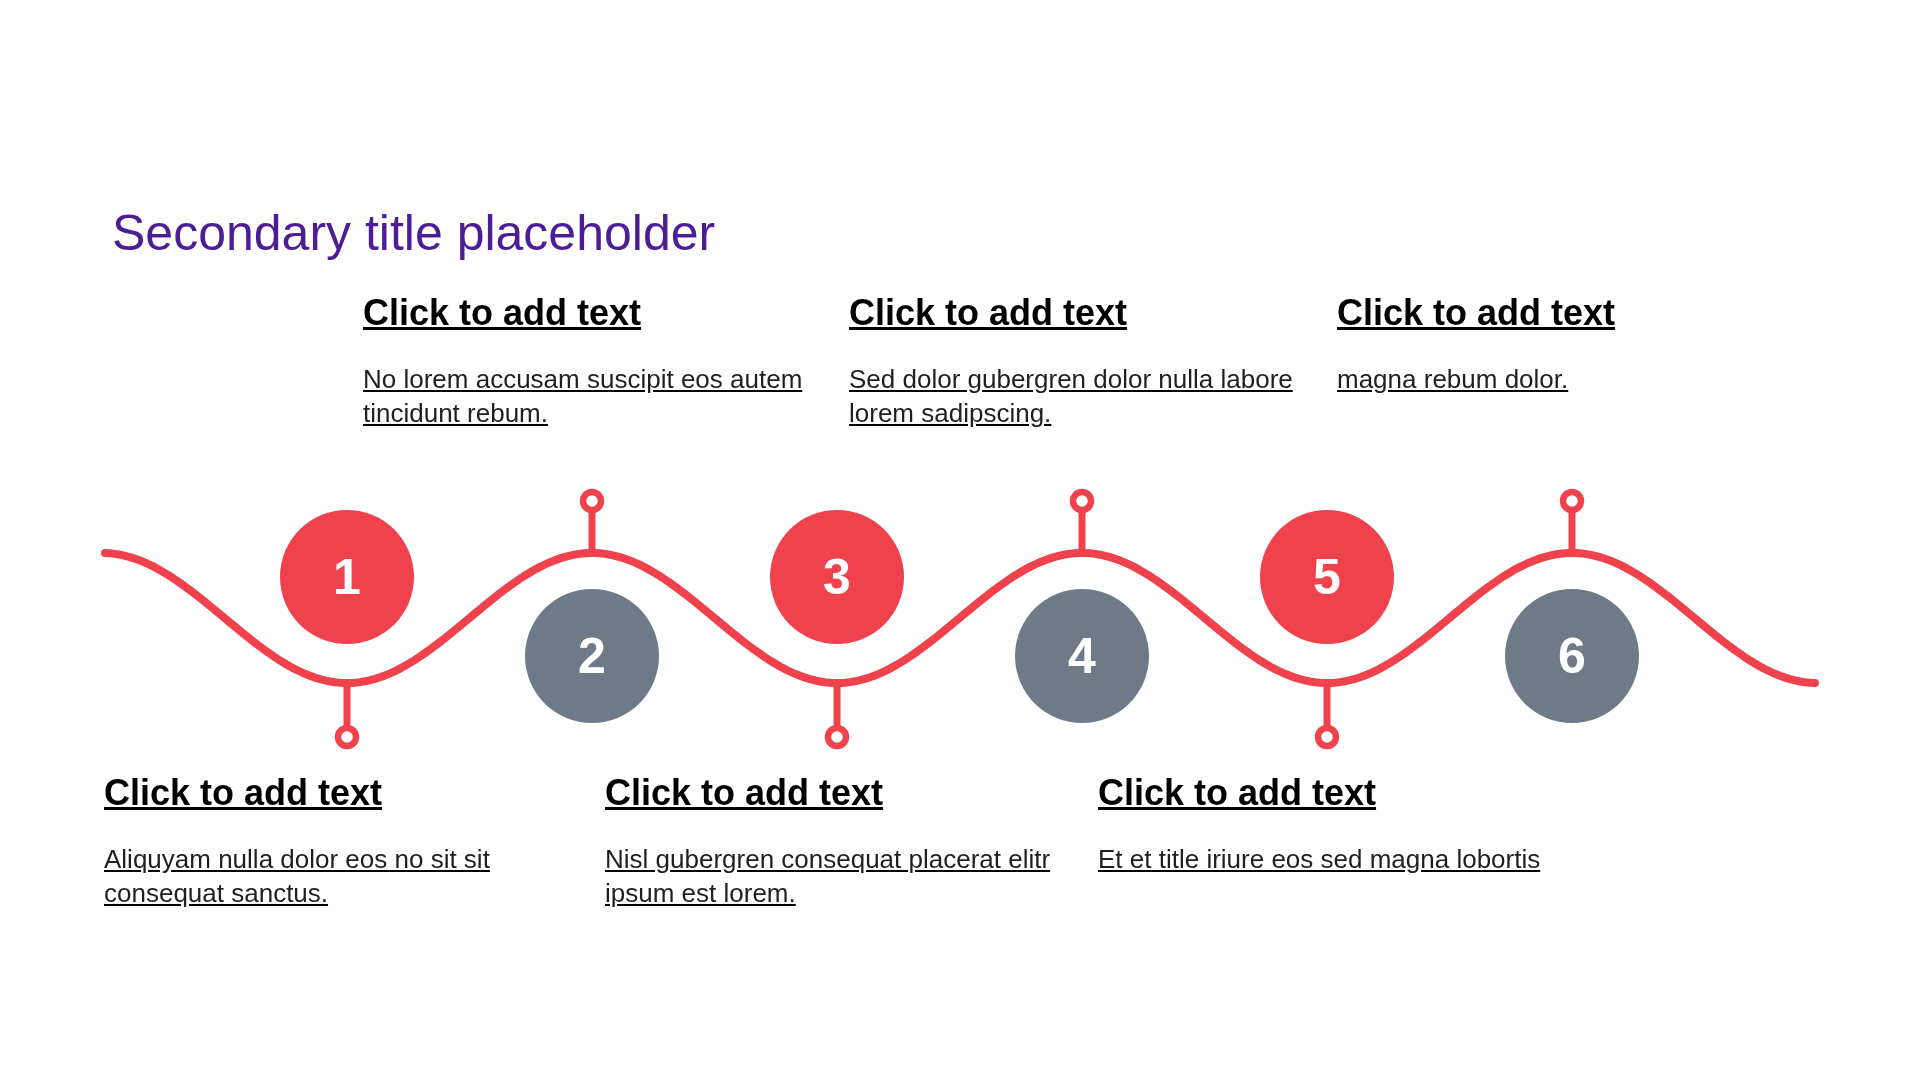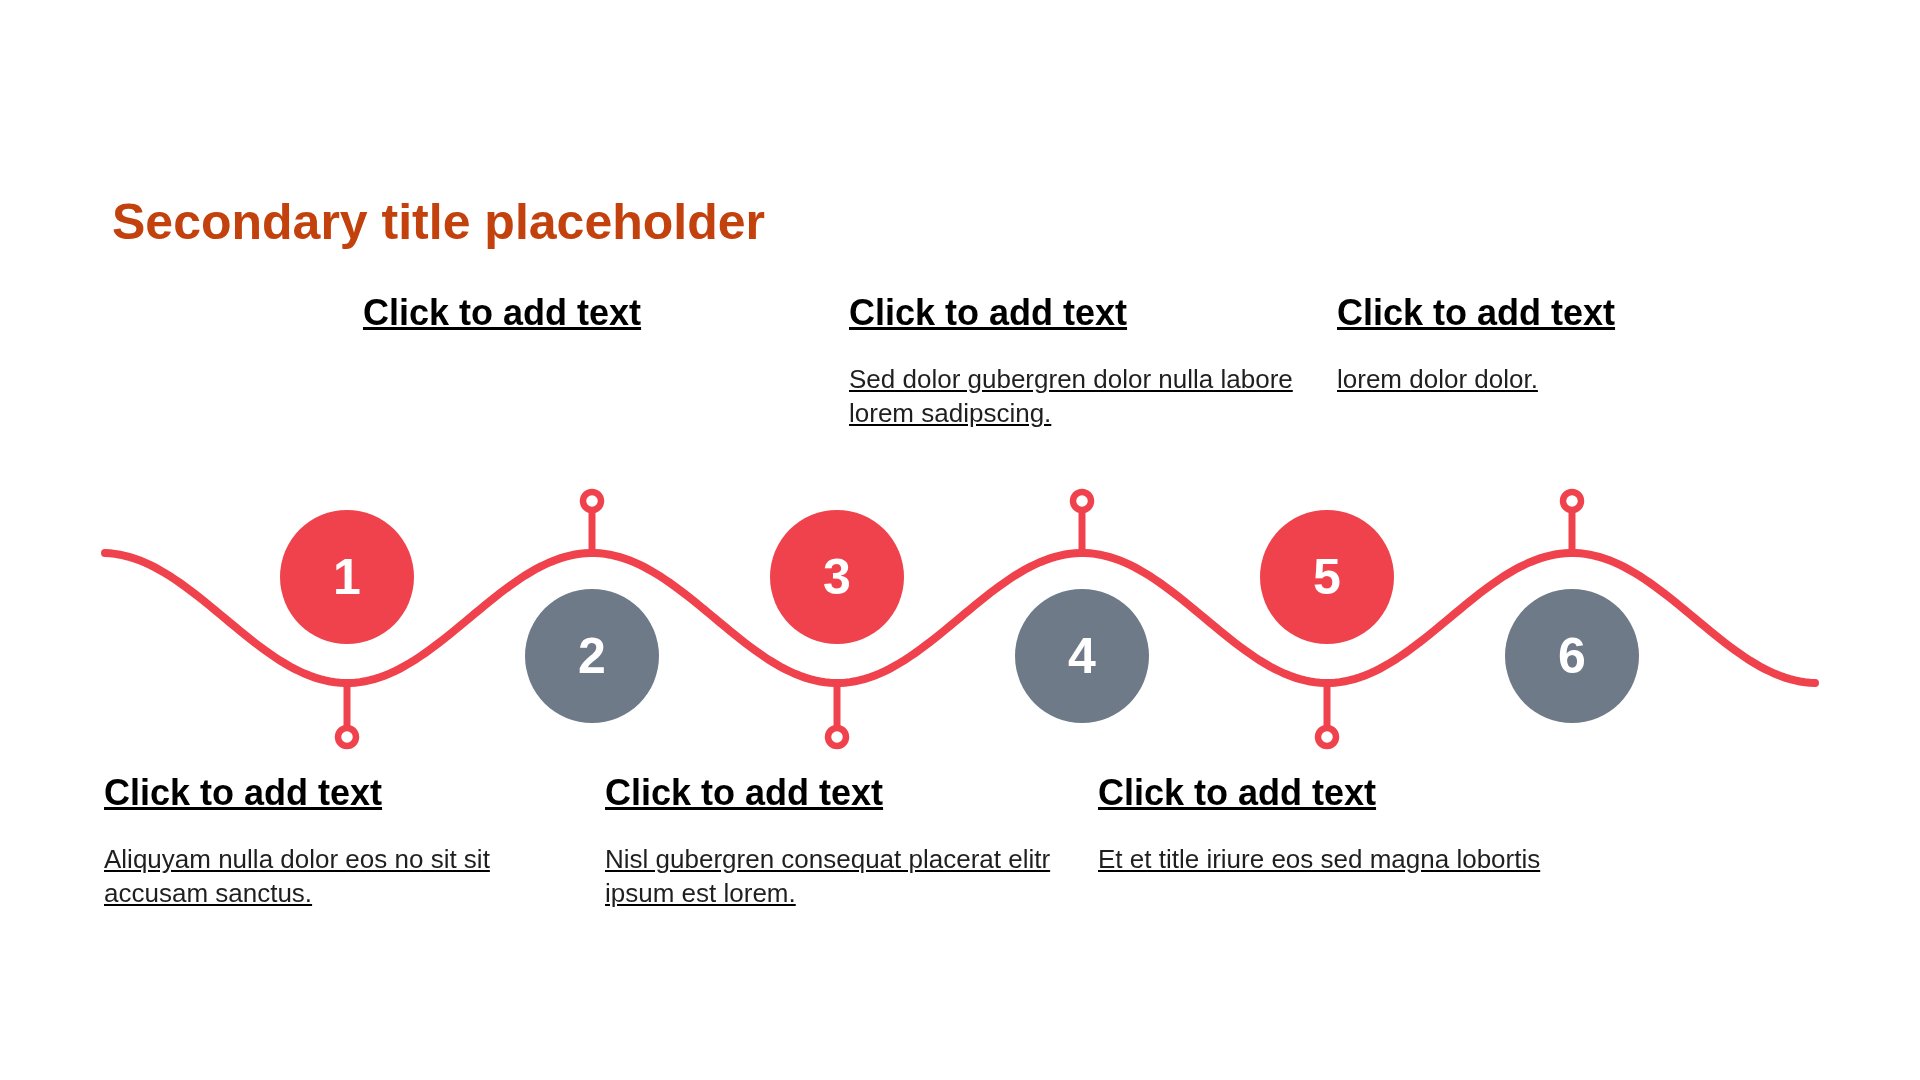--- a/index.html
+++ b/index.html
@@ -6,26 +6,26 @@
   body {
     width: 1920px; height: 1080px;
     background: #ffffff;
     font-family: "Liberation Sans", sans-serif;
     position: relative;
     overflow: hidden;
   }
 
   .slide-title {
     position: absolute;
-    left: 112px; top: 193px;
+    left: 112px; top: 204px;
     margin: 0;
     font-size: 50px;
     line-height: 58px;
-    font-weight: bold;
-    color: #c2410c;
+    font-weight: normal;
+    color: #4c1d95;
     white-space: nowrap;
   }
 
   .text-block { position: absolute; text-decoration: underline; }
   .tb-heading {
     margin: 0;
     font-size: 36px;
     line-height: 42px;
     font-weight: bold;
     color: #000000;
@@ -87,40 +87,44 @@
     <line x1="347" x2="347" y1="680" y2="726" stroke="#F0424D" stroke-width="7"></line>
     <circle cx="347" cy="737" r="9" fill="#ffffff" stroke="#F0424D" stroke-width="6.5"></circle>
     <line x1="837" x2="837" y1="680" y2="726" stroke="#F0424D" stroke-width="7"></line>
     <circle cx="837" cy="737" r="9" fill="#ffffff" stroke="#F0424D" stroke-width="6.5"></circle>
     <line x1="1327" x2="1327" y1="680" y2="726" stroke="#F0424D" stroke-width="7"></line>
     <circle cx="1327" cy="737" r="9" fill="#ffffff" stroke="#F0424D" stroke-width="6.5"></circle>
   </svg>
 
 <div class="text-block tb-top-1">
   <h3 class="tb-heading">Click to add text</h3>
+  <p class="tb-body">
+    <span class="tb-line">No lorem accusam suscipit eos autem</span>
+    <span class="tb-line">tincidunt rebum.</span>
+  </p>
 </div>
 <div class="text-block tb-top-2">
   <h3 class="tb-heading">Click to add text</h3>
   <p class="tb-body">
     <span class="tb-line">Sed dolor gubergren dolor nulla labore</span>
     <span class="tb-line">lorem sadipscing.</span>
   </p>
 </div>
 <div class="text-block tb-top-3">
   <h3 class="tb-heading">Click to add text</h3>
   <p class="tb-body">
-    <span class="tb-line">lorem dolor dolor.</span>
+    <span class="tb-line">magna rebum dolor.</span>
   </p>
 </div>
 
 <div class="text-block tb-bot-1">
   <h3 class="tb-heading">Click to add text</h3>
   <p class="tb-body">
     <span class="tb-line">Aliquyam nulla dolor eos no sit sit</span>
-    <span class="tb-line">accusam sanctus.</span>
+    <span class="tb-line">consequat sanctus.</span>
   </p>
 </div>
 <div class="text-block tb-bot-2">
   <h3 class="tb-heading">Click to add text</h3>
   <p class="tb-body">
     <span class="tb-line">Nisl gubergren consequat placerat elitr</span>
     <span class="tb-line">ipsum est lorem.</span>
   </p>
 </div>
 <div class="text-block tb-bot-3">

